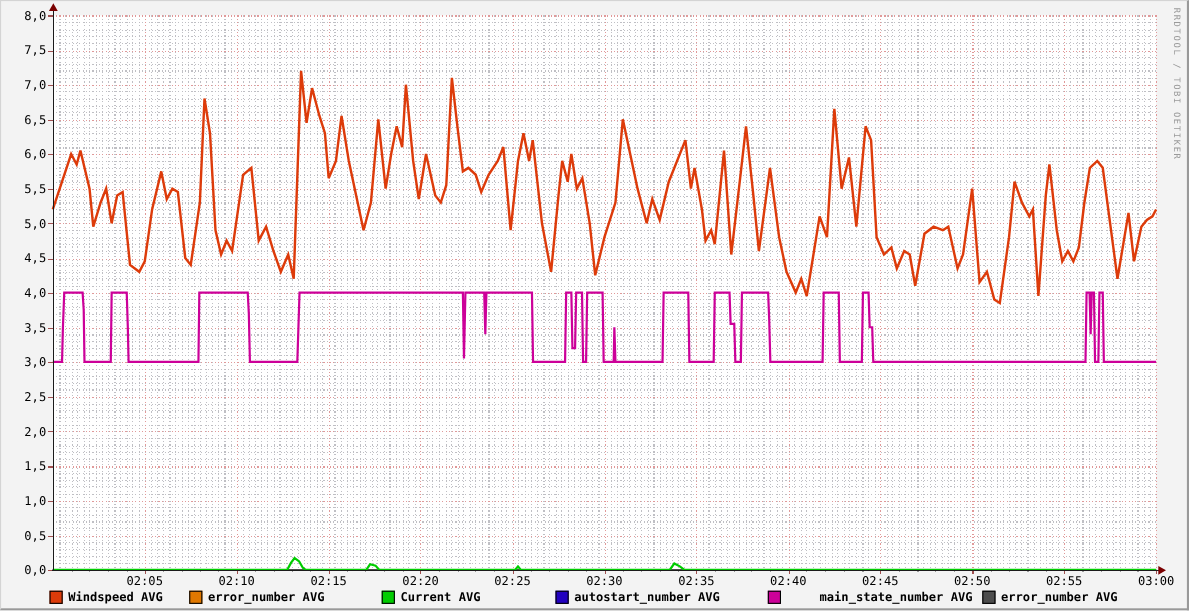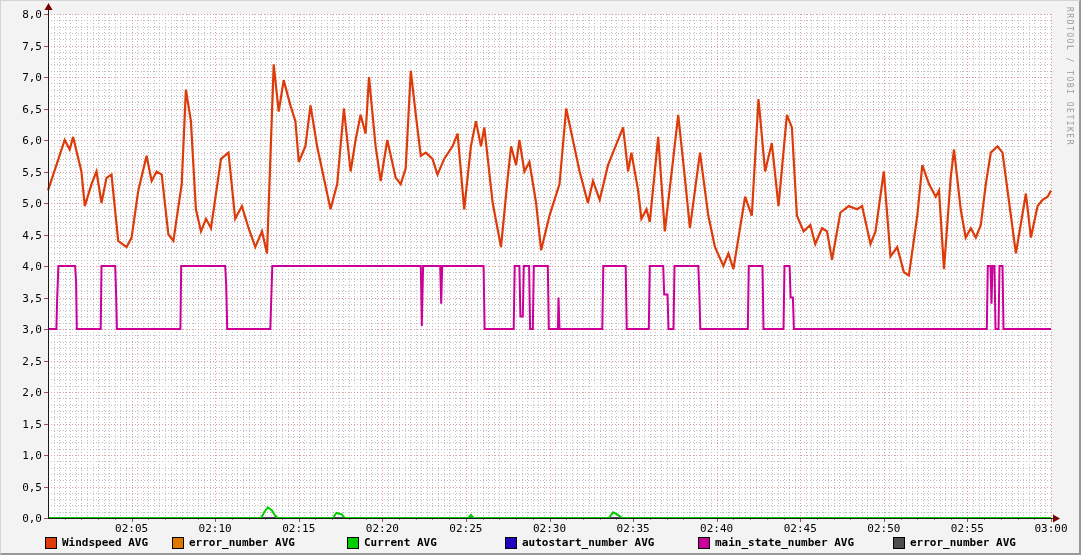--- a/index.html
+++ b/index.html
@@ -430,21 +430,21 @@
     <span class="legend-label">error_number AVG</span>
   </div>
       <div class="legend-item" style="left: 346px;">
     <span class="swatch" style="background: rgb(0, 204, 0);"></span>
     <span class="legend-label">Current AVG</span>
   </div>
       <div class="legend-item" style="left: 504px; text-align: right;">
     <span class="swatch" style="background: rgb(34, 0, 192);"></span>
     <span class="legend-label">autostart_number AVG</span>
   </div>
-      <div class="legend-item" style="left: 697px;">
+      <div class="legend-item" style="left: 697px; gap: 30px;">
     <span class="swatch" style="background: rgb(204, 0, 153);"></span>
     <span class="legend-label">main_state_number AVG</span>
   </div>
       <div class="legend-item" style="left: 892px;">
     <span class="swatch" style="background: rgb(77, 77, 77);"></span>
     <span class="legend-label">error_number AVG</span>
   </div>
     </div>
 </div>
 

